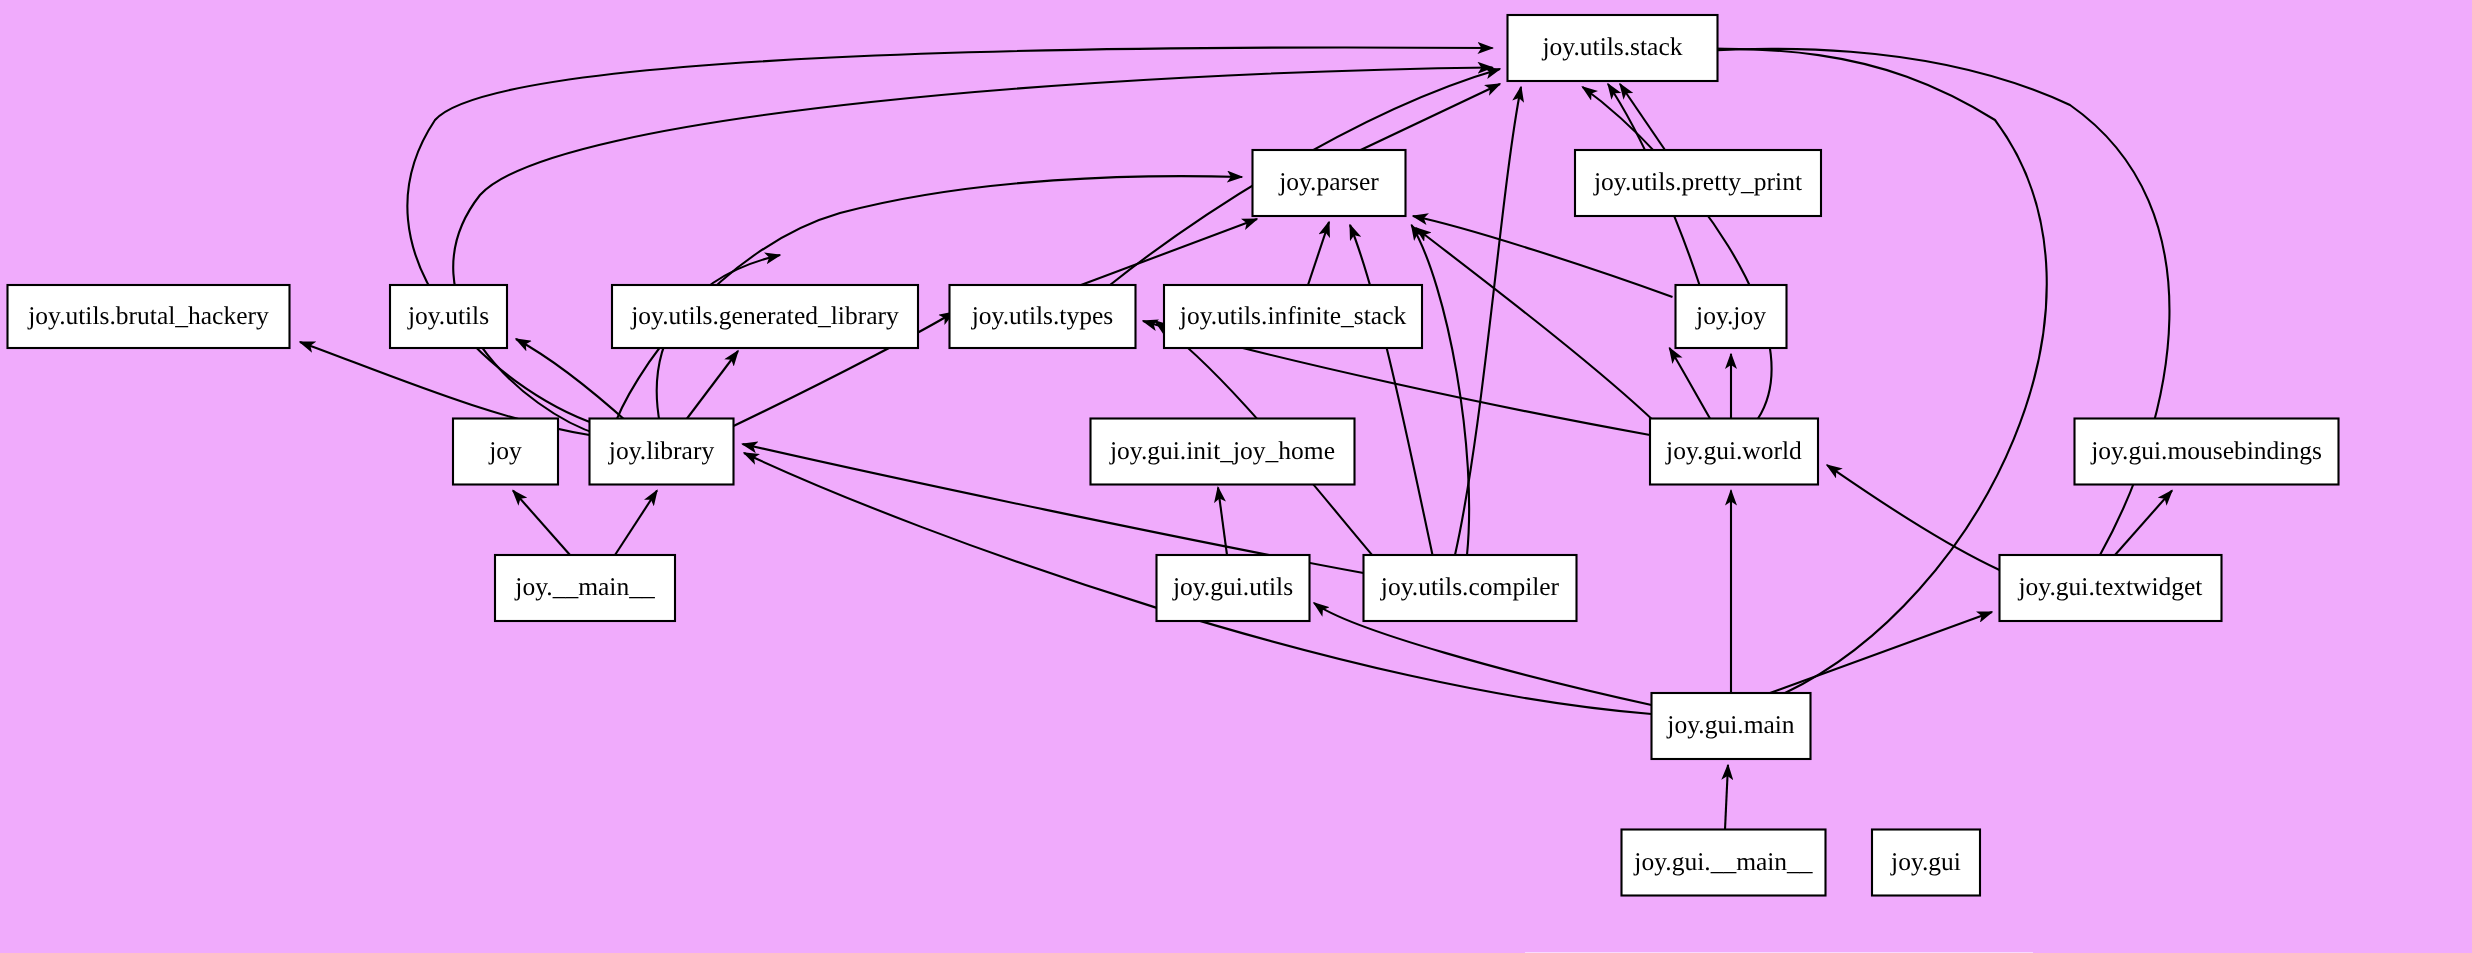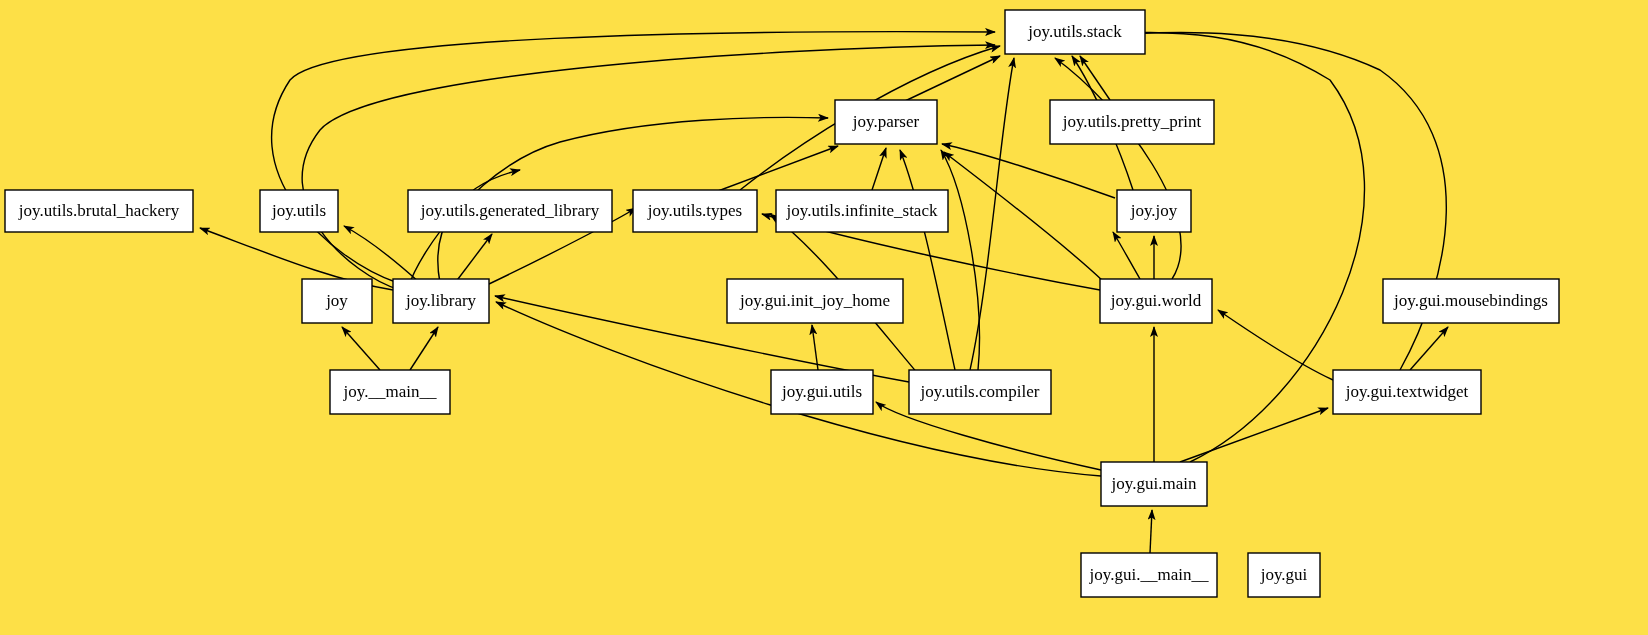--- a/index.html
+++ b/index.html
@@ -1,16 +1,16 @@
 <!DOCTYPE html>
 <html><head>
 <meta charset="utf-8">
 <style>
   html,body{margin:0;padding:0;background:#ffffff;}
-  #canvas{position:relative;width:1648px;height:635px;background:#fde047;
+  #canvas{position:relative;width:1648px;height:635px;background:#f0abfc;
           font-family:"Liberation Serif","DejaVu Serif",serif;}
   svg#graph{position:absolute;left:0;top:0;width:1648px;height:635px;}
   .edge{fill:none;stroke:#000000;stroke-width:1.4;}
   .nodebox{fill:#ffffff;stroke:#000000;stroke-width:1.4;}
   .nodelabel{font-family:"Liberation Serif","DejaVu Serif",serif;font-size:17px;
              fill:#000000;text-anchor:middle;dominant-baseline:middle;}
 </style>
 </head>
 <body>
 

